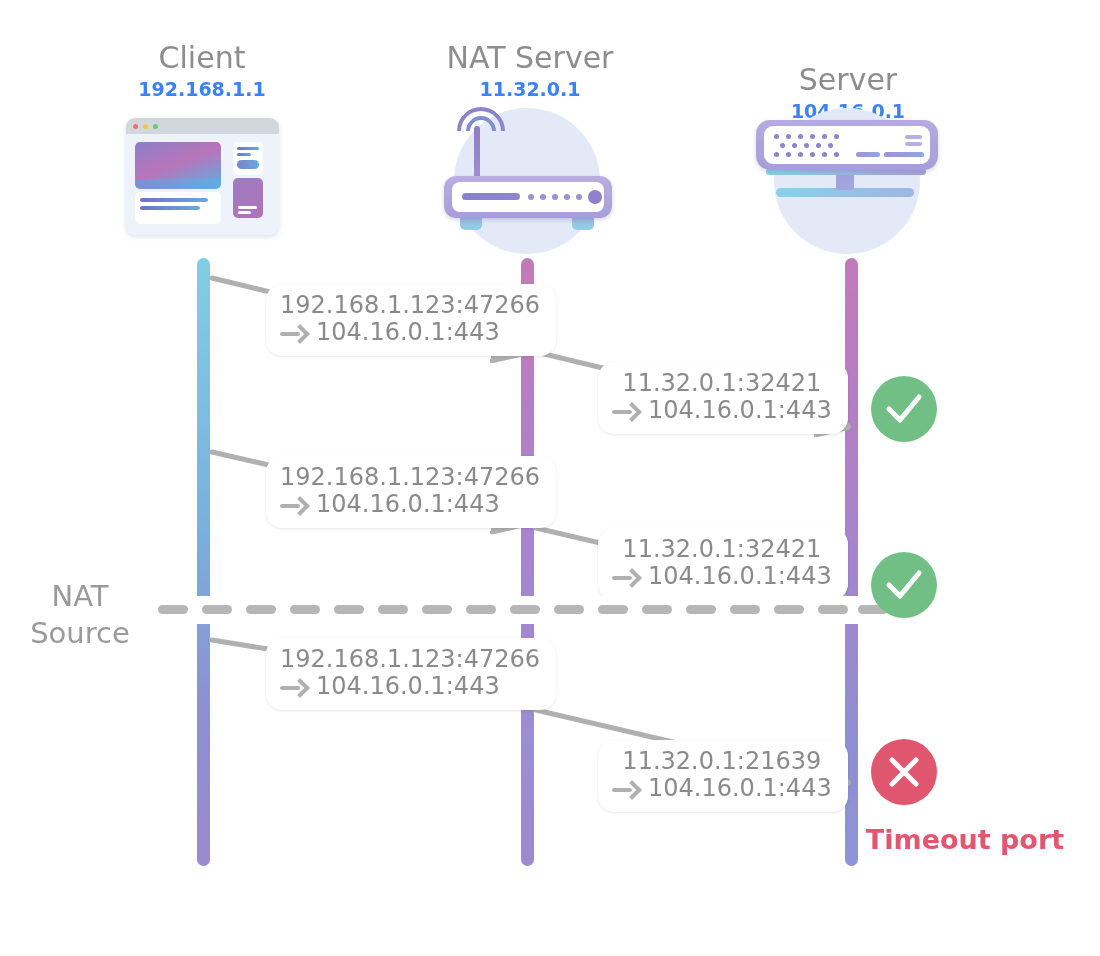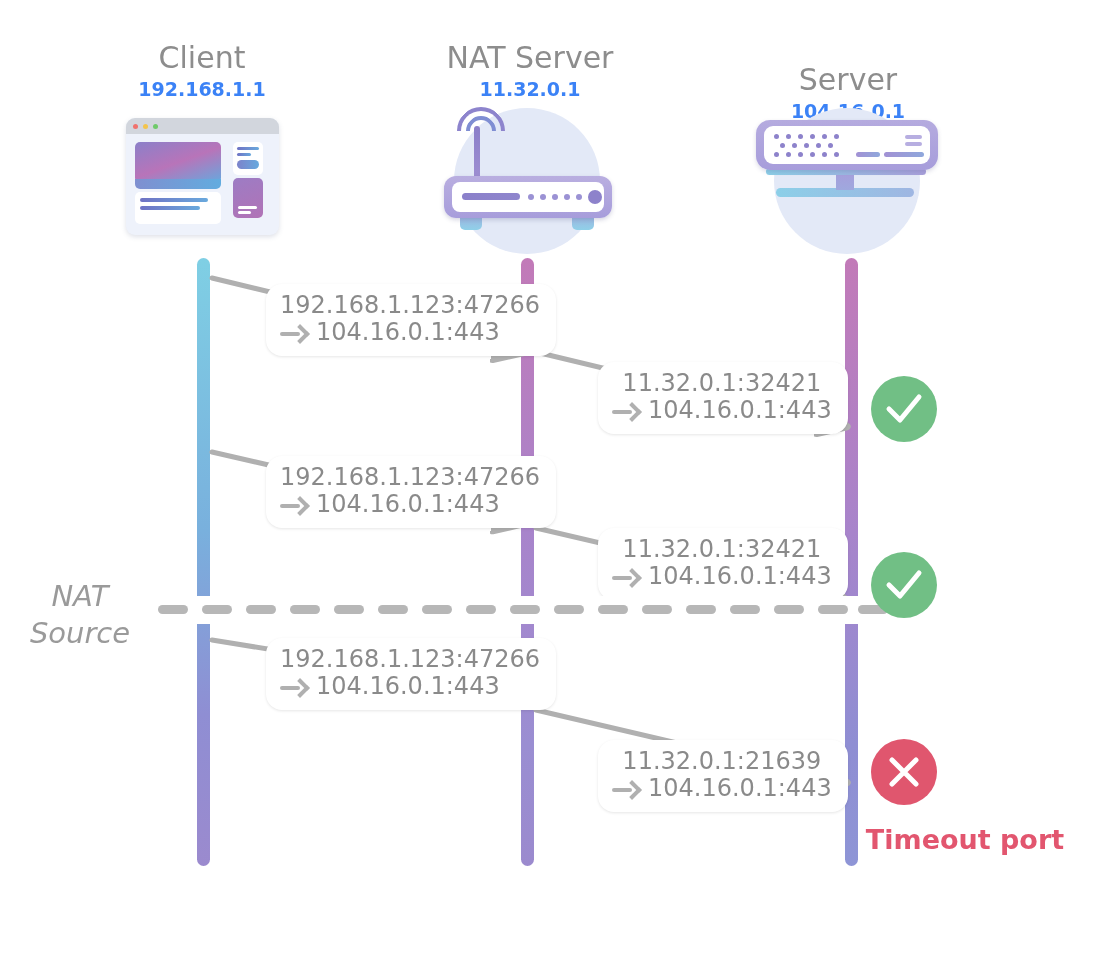--- a/index.html
+++ b/index.html
@@ -295,21 +295,20 @@
   }
   .timeout-label {
     position: absolute;
     left: 10px; top: 578px;
     width: 140px;
     text-align: center;
     font-size: 29px;
     color: #9a9a9a;
     line-height: 37px;
     z-index: 9;
-    font-style: italic;
   }
 
   
   .badge {
     position: absolute;
     width: 66px; height: 66px;
     border-radius: 50%;
     z-index: 9;
   }
   .badge.ok { background: #71bf85; }

